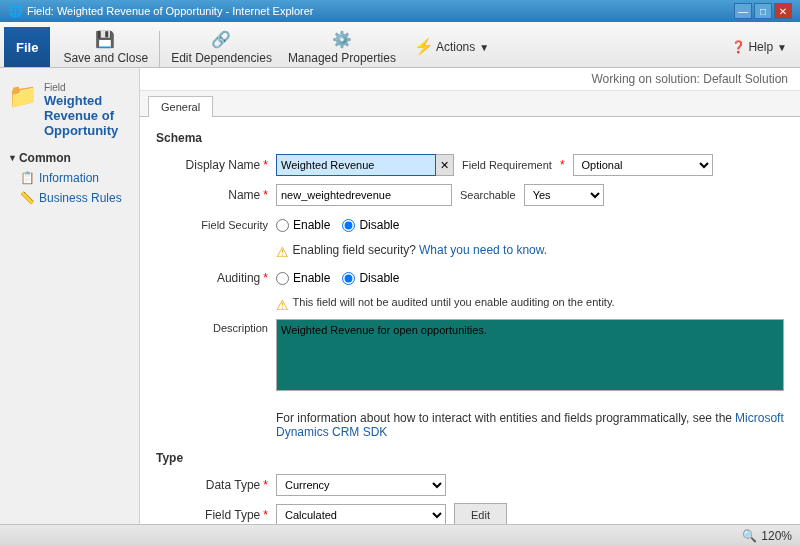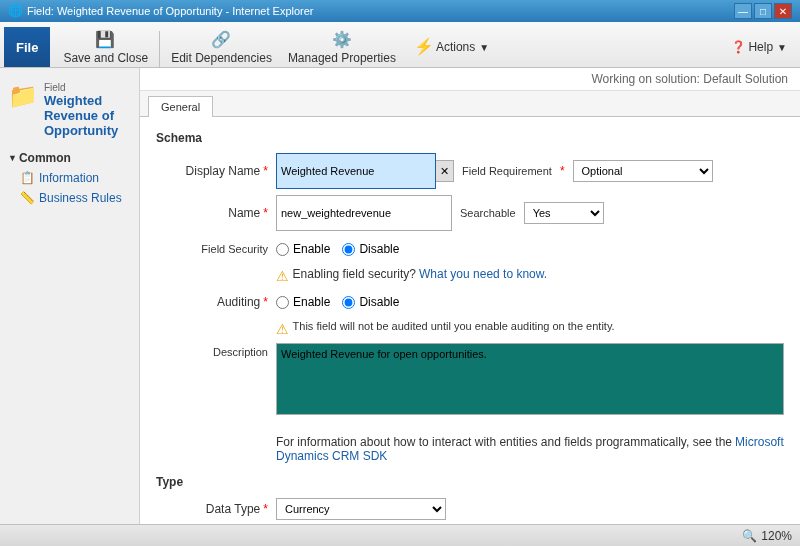--- a/index.html
+++ b/index.html
@@ -130,21 +130,21 @@
     .form-row {
       display: flex; align-items: center; margin-bottom: 6px; min-height: 24px;
     }
     .form-label {
       width: 120px; flex-shrink: 0; font-size: 11px; color: #333;
       text-align: right; padding-right: 8px;
     }
     .required-star { color: red; }
     .form-field { flex: 1; display: flex; align-items: center; gap: 8px; }
     .text-input {
-      height: 36px; border: 1px solid #ababab; padding: 0 4px;
+      height: 22px; border: 1px solid #ababab; padding: 0 4px;
       font-size: 11px; background: white; outline: none;
     }
     .text-input-highlight {
       background: #cce8ff; border: 1px solid #1a5fa8;
     }
     .clear-btn {
       width: 18px; height: 22px; background: #e0e0e0; border: 1px solid #ababab;
       border-left: none; cursor: pointer; display: flex; align-items: center; justify-content: center;
       font-size: 11px;
     }

